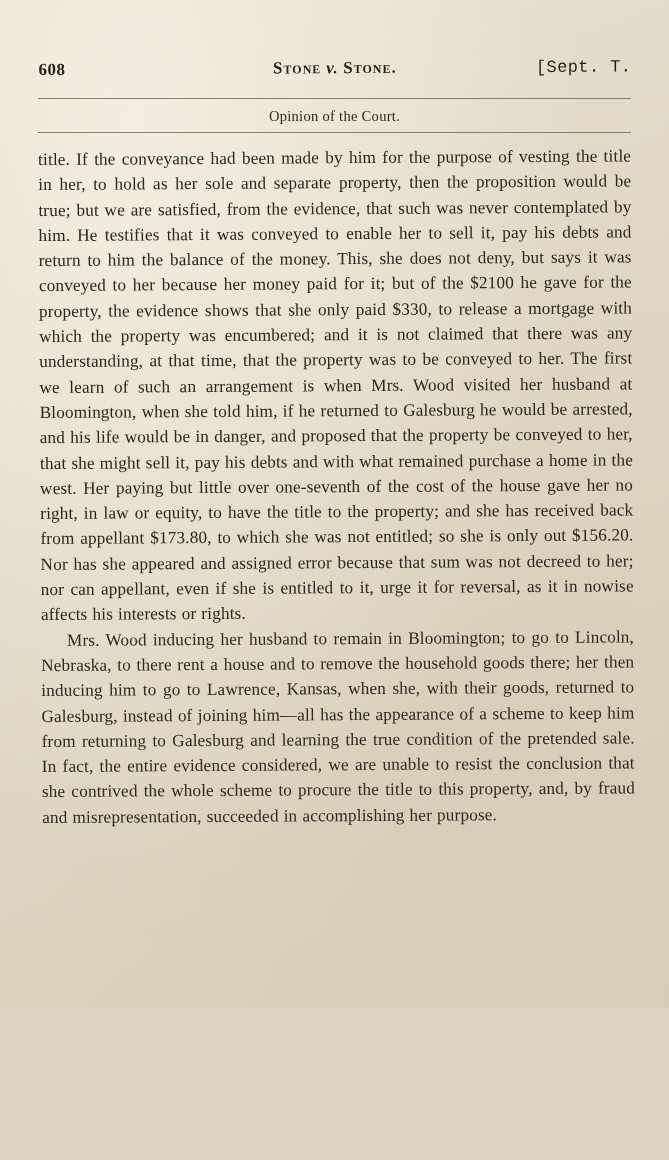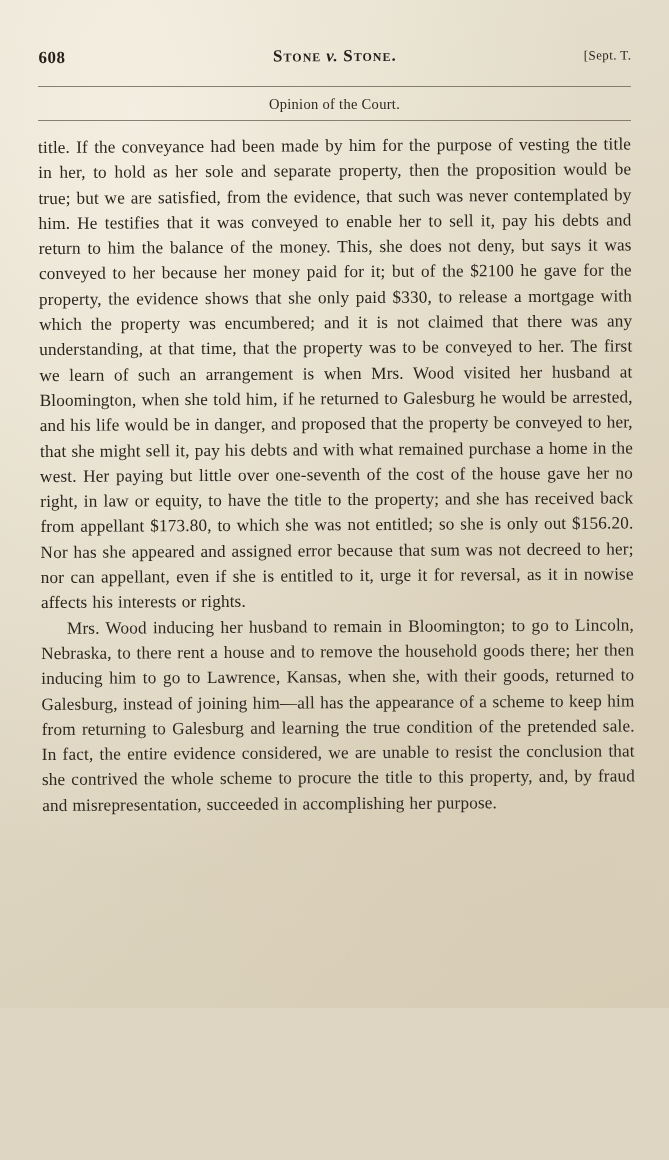--- a/index.html
+++ b/index.html
@@ -16,21 +16,21 @@
   }
   #page {
     position: relative;
     width: 669px;
     height: 1008px;
     background:
       radial-gradient(ellipse at 20% 12%, rgba(255,252,243,0.55), rgba(255,252,243,0) 60%),
       radial-gradient(ellipse at 80% 85%, rgba(214,202,178,0.5), rgba(214,202,178,0) 65%),
       linear-gradient(160deg, #e6dfcd 0%, #e2dac7 35%, #ddd4bf 70%, #d8cfb8 100%);
     box-sizing: border-box;
-    padding: 0 38px;
+    padding: 12px 38px;
   }
   
   #grain {
     position: absolute;
     inset: 0;
     pointer-events: none;
     background-image:
       radial-gradient(circle at 12% 30%, rgba(120,100,70,0.05) 0 1px, transparent 1px),
       radial-gradient(circle at 63% 18%, rgba(120,100,70,0.04) 0 1px, transparent 1px),
       radial-gradient(circle at 88% 62%, rgba(120,100,70,0.05) 0 1px, transparent 1px),
@@ -65,23 +65,24 @@
     font-variant: small-caps;
     font-weight: bold;
     letter-spacing: 1px;
   }
   .running-head .vs {
     font-style: italic;
     font-weight: bold;
     letter-spacing: 0.5px;
   }
   .term {
-    font-size: 13px;
+    font-size: 17px;
     color: #241f1a;
     letter-spacing: 0.4px;
+    font-family: Liberation Mono, monospace;
   }
   .rule {
     margin-top: 12px;
     border-top: 1.2px solid #6e6455;
     opacity: 0.8;
   }
   .subhead {
     text-align: center;
     font-size: 14.5px;
     padding: 9px 0 7px 0;

